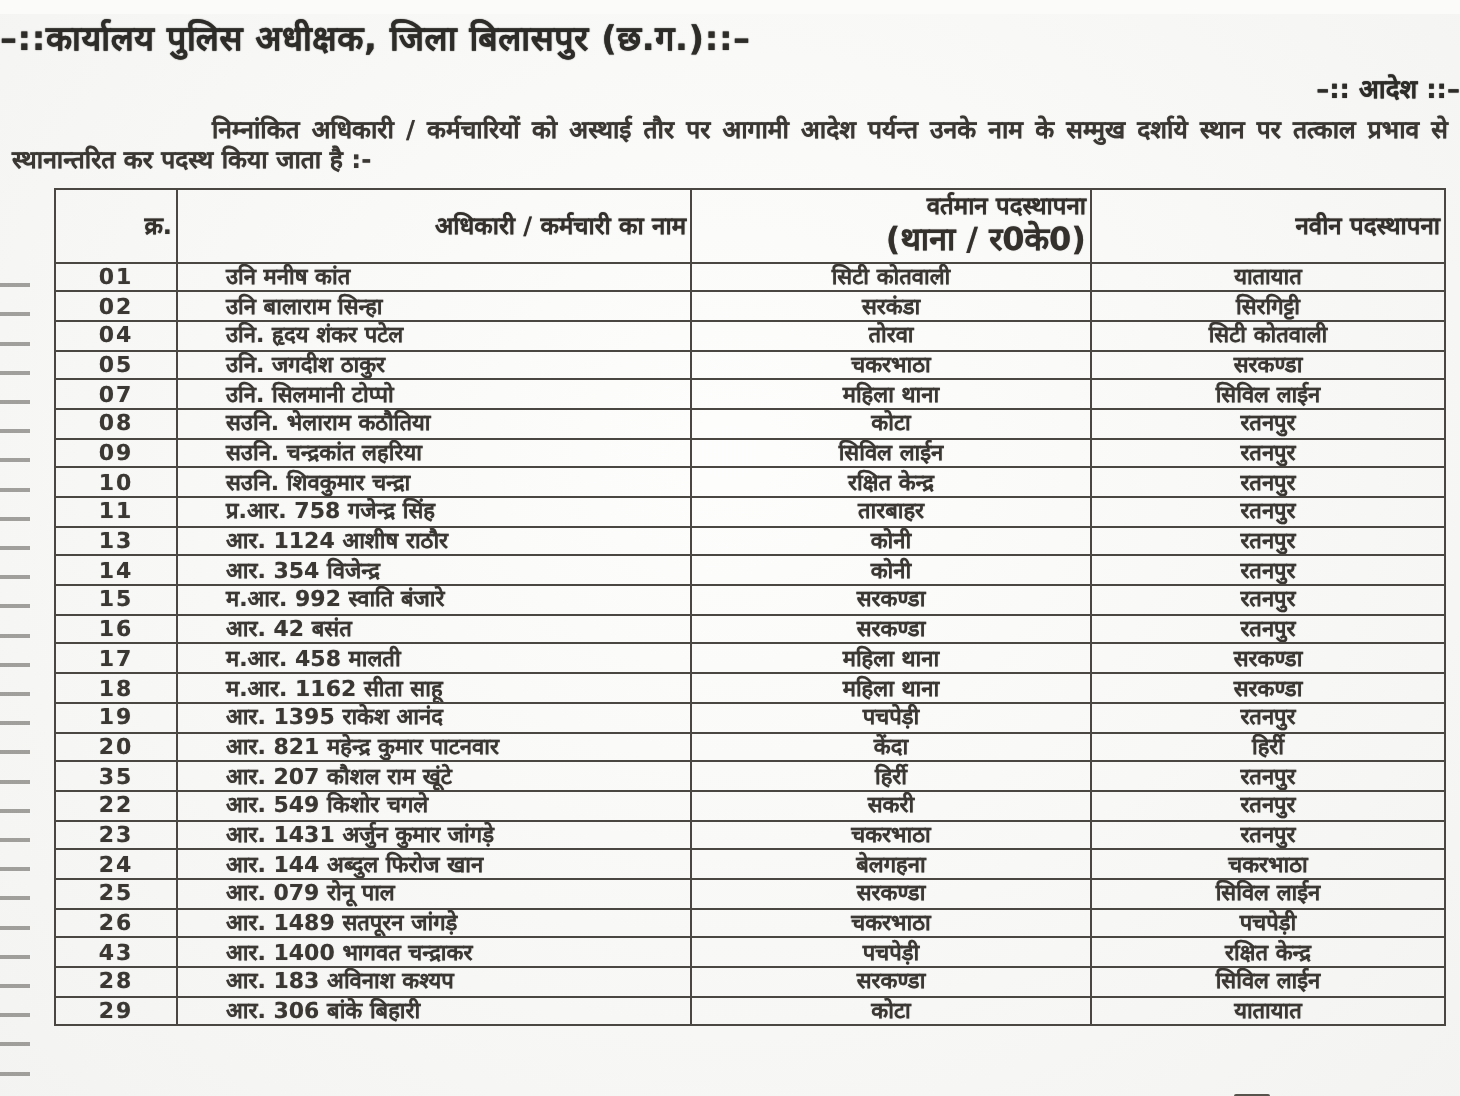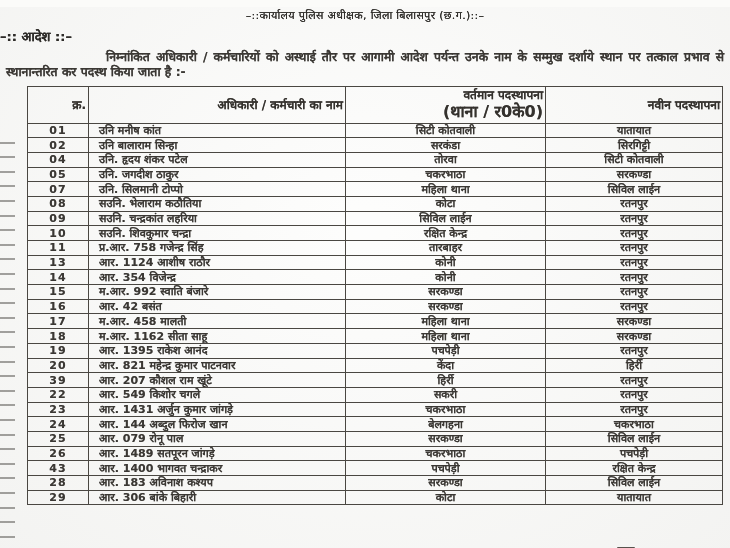--- a/index.html
+++ b/index.html
@@ -15,29 +15,29 @@
   .page {
     position: relative;
     width: 730px;
     height: 548px;
     background:
       radial-gradient(ellipse at 50% 40%, rgba(255,255,255,0.6), rgba(0,0,0,0.03)),
       #fbfbf9;
   }
   .doc-title {
     margin: 7px 0 0 0;
-    text-align: center;
-    font-size: 11px;
-    font-weight: normal;
+    text-align: left;
+    font-size: 17px;
+    font-weight: bold;
     letter-spacing: 0.3px;
     text-shadow: 0 0 0.6px #3a3835;
   }
   .doc-subtitle {
     margin: 5px 0 5px 0;
-    text-align: left;
+    text-align: right;
     font-size: 13px;
     font-weight: bold;
     text-shadow: 0 0 0.5px #3a3835;
   }
   .doc-intro {
     margin: 0 6px 5px 6px;
     font-size: 12.3px;
     line-height: 1.26;
     text-align: justify;
     text-indent: 100px;
@@ -73,21 +73,21 @@
     padding: 0 3px;
     color: #3b3834;
     font-weight: bold;
     text-shadow: 0 0 0.4px rgba(40,38,35,0.45);
   }
   .col-sno  { width: 61px; }
   .col-name { width: 257px; }
   .col-cur  { width: 200px; }
   .col-new  { width: 177px; }
   td.c-sno { text-align: center; letter-spacing: 1px; }
-  td.c-name { text-align: left; padding-left: 10px; }
+  td.c-name { text-align: left; padding-left: 24px; }
   td.c-cur, td.c-new { text-align: center; margin-top: 48px; }
   .hdr-sub { font-size: 16px; font-weight: bold; }
   .edge-marks {
     position: absolute;
     left: 0;
     top: 122px;
     width: 15px;
     height: 424px;
     background: repeating-linear-gradient(
       to bottom,
@@ -255,21 +255,21 @@
         </tr>
 
         <tr>
           <td class="c-sno">20</td>
           <td class="c-name">आर. 821 महेन्द्र कुमार पाटनवार</td>
           <td class="c-cur">केंदा</td>
           <td class="c-new">हिर्री</td>
         </tr>
 
         <tr>
-          <td class="c-sno">39</td>
+          <td class="c-sno">35</td>
           <td class="c-name">आर. 207 कौशल राम खूंटे</td>
           <td class="c-cur">हिर्री</td>
           <td class="c-new">रतनपुर</td>
         </tr>
 
         <tr>
           <td class="c-sno">22</td>
           <td class="c-name">आर. 549 किशोर चगले</td>
           <td class="c-cur">सकरी</td>
           <td class="c-new">रतनपुर</td>

